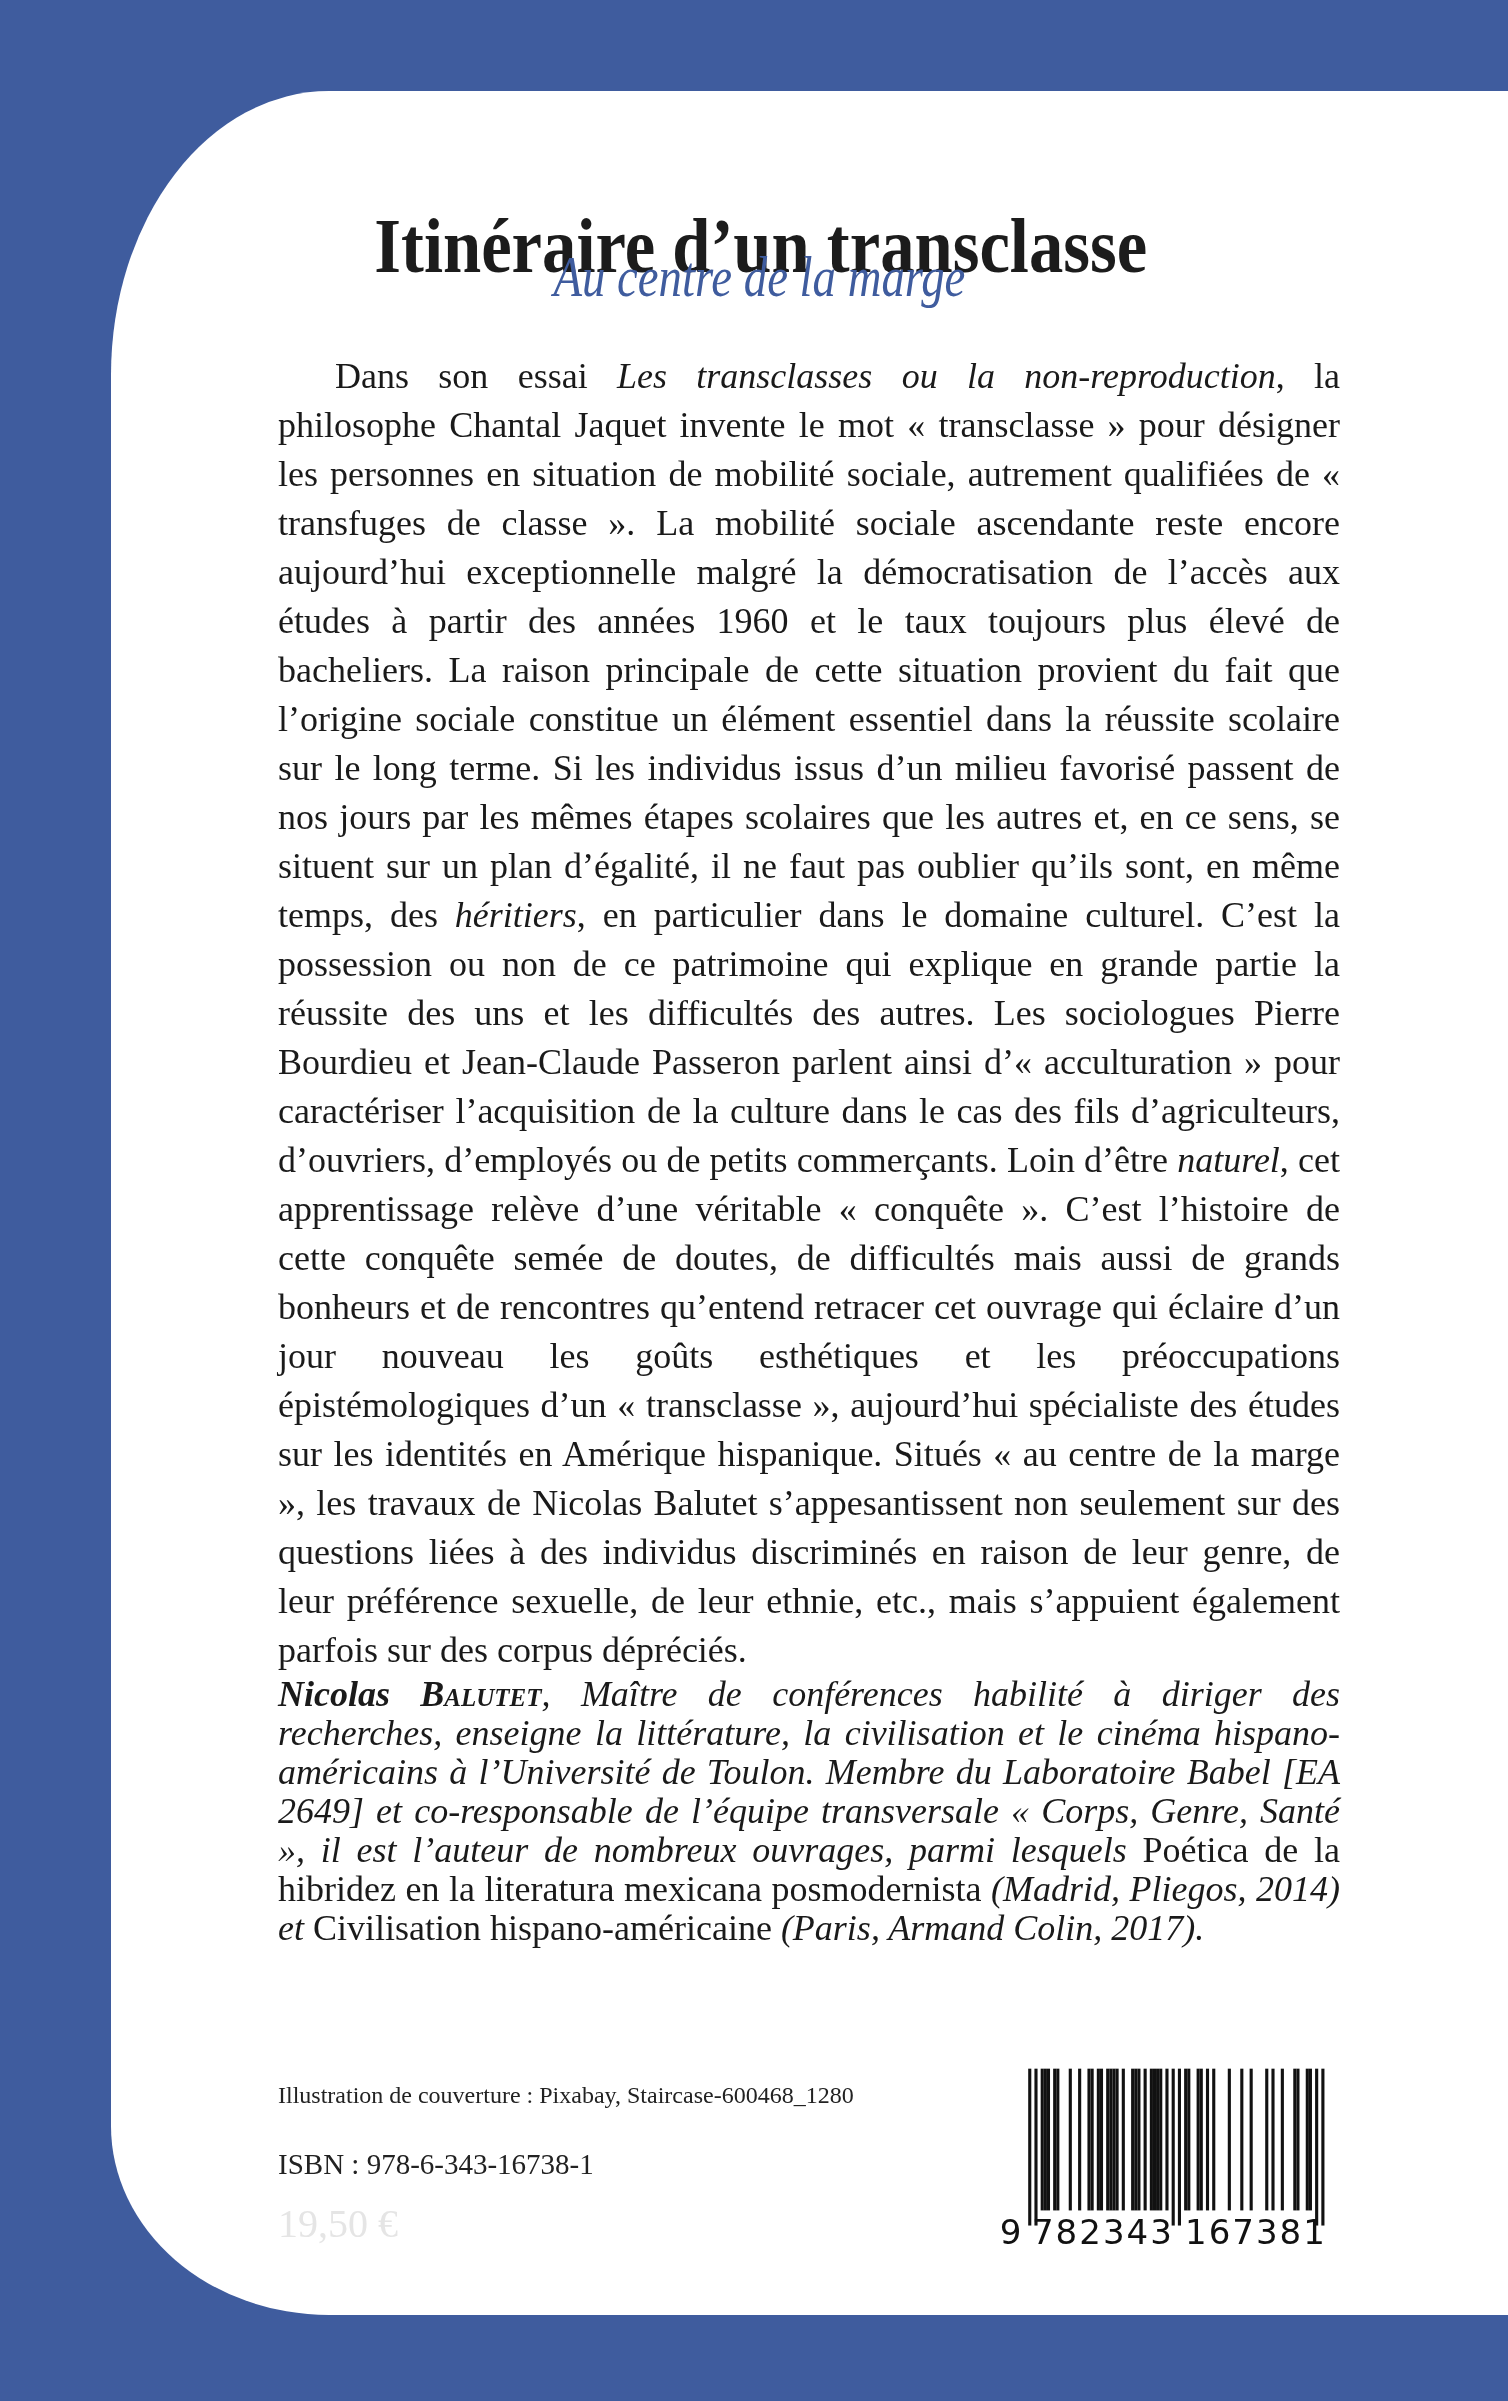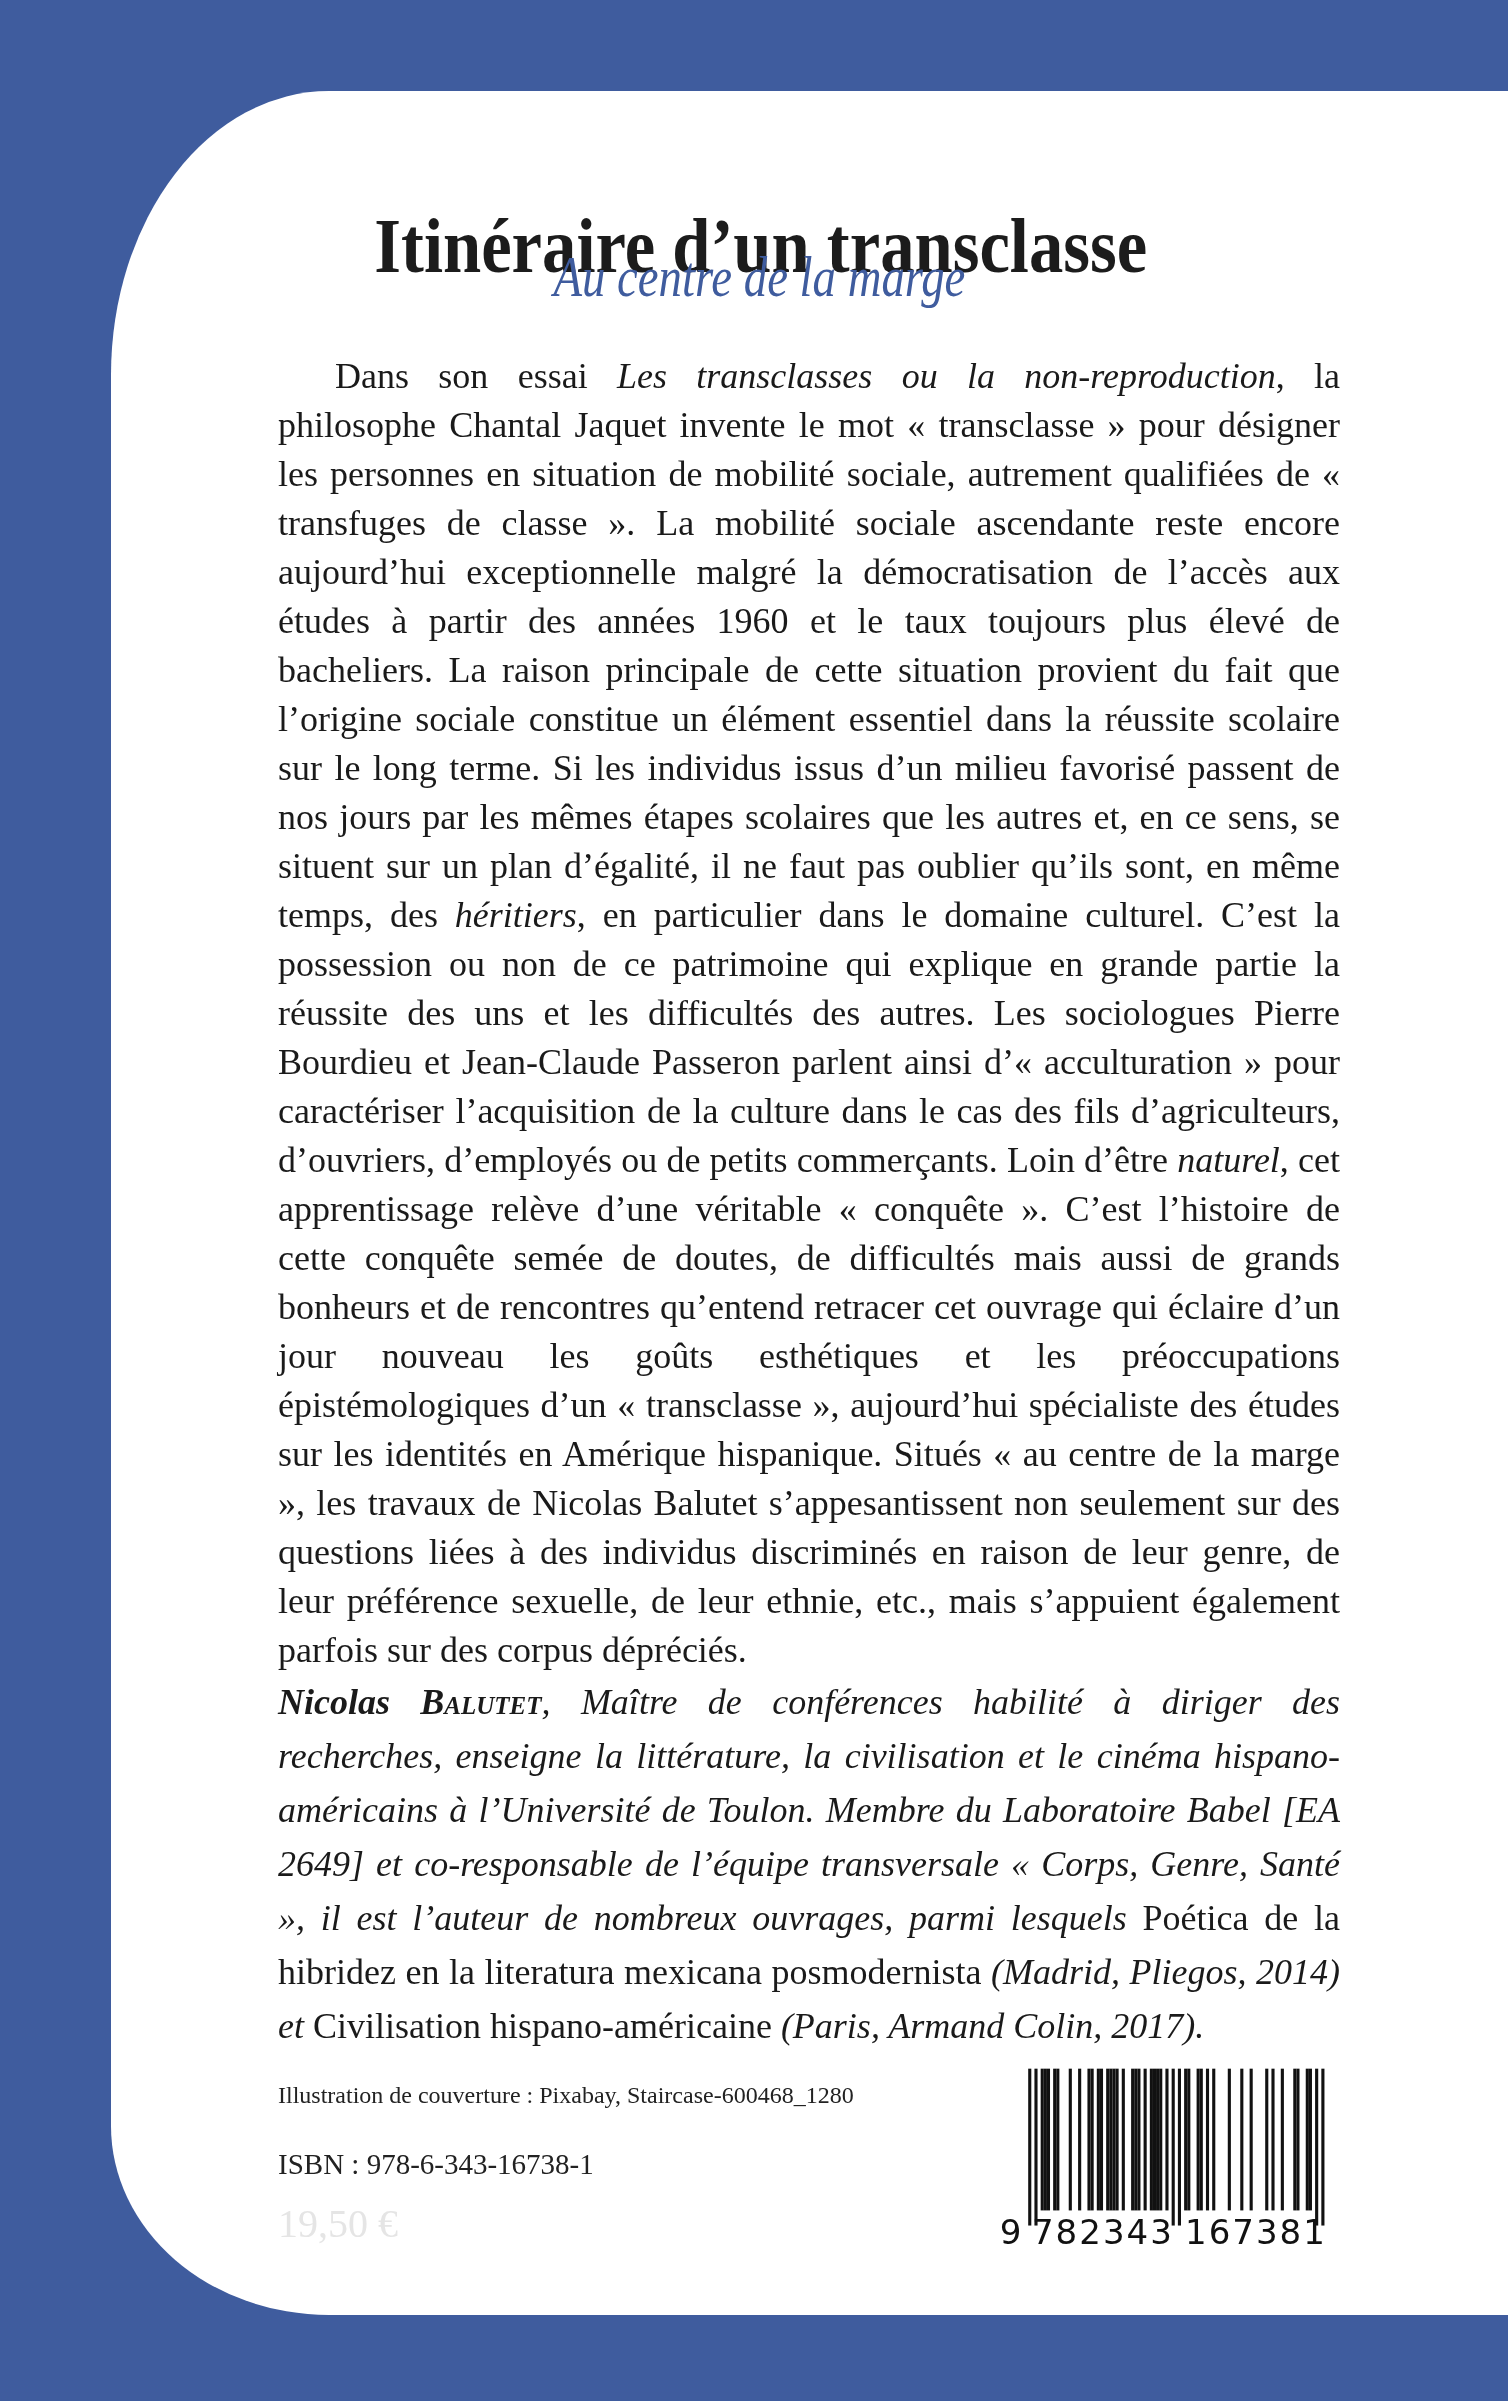--- a/index.html
+++ b/index.html
@@ -55,21 +55,21 @@
     text-align: justify;
     margin: 0;
   }
   .body p { margin: 0; }
   .indent { text-indent: 57px; }
   .bio {
     position: absolute;
     left: 278px; width: 1062px;
     top: 1675px;
     font-size: 36px;
-    line-height: 54px;
+    line-height: 39px;
     text-align: justify;
     font-style: italic;
     margin: 0;
   }
   .bio .name { font-weight: bold; }
   .bio .sc { font-variant: small-caps; font-weight: bold; }
   .bio .roman { font-style: normal; }
   .credit {
     position: absolute;
     left: 278px; top: 2082px;

